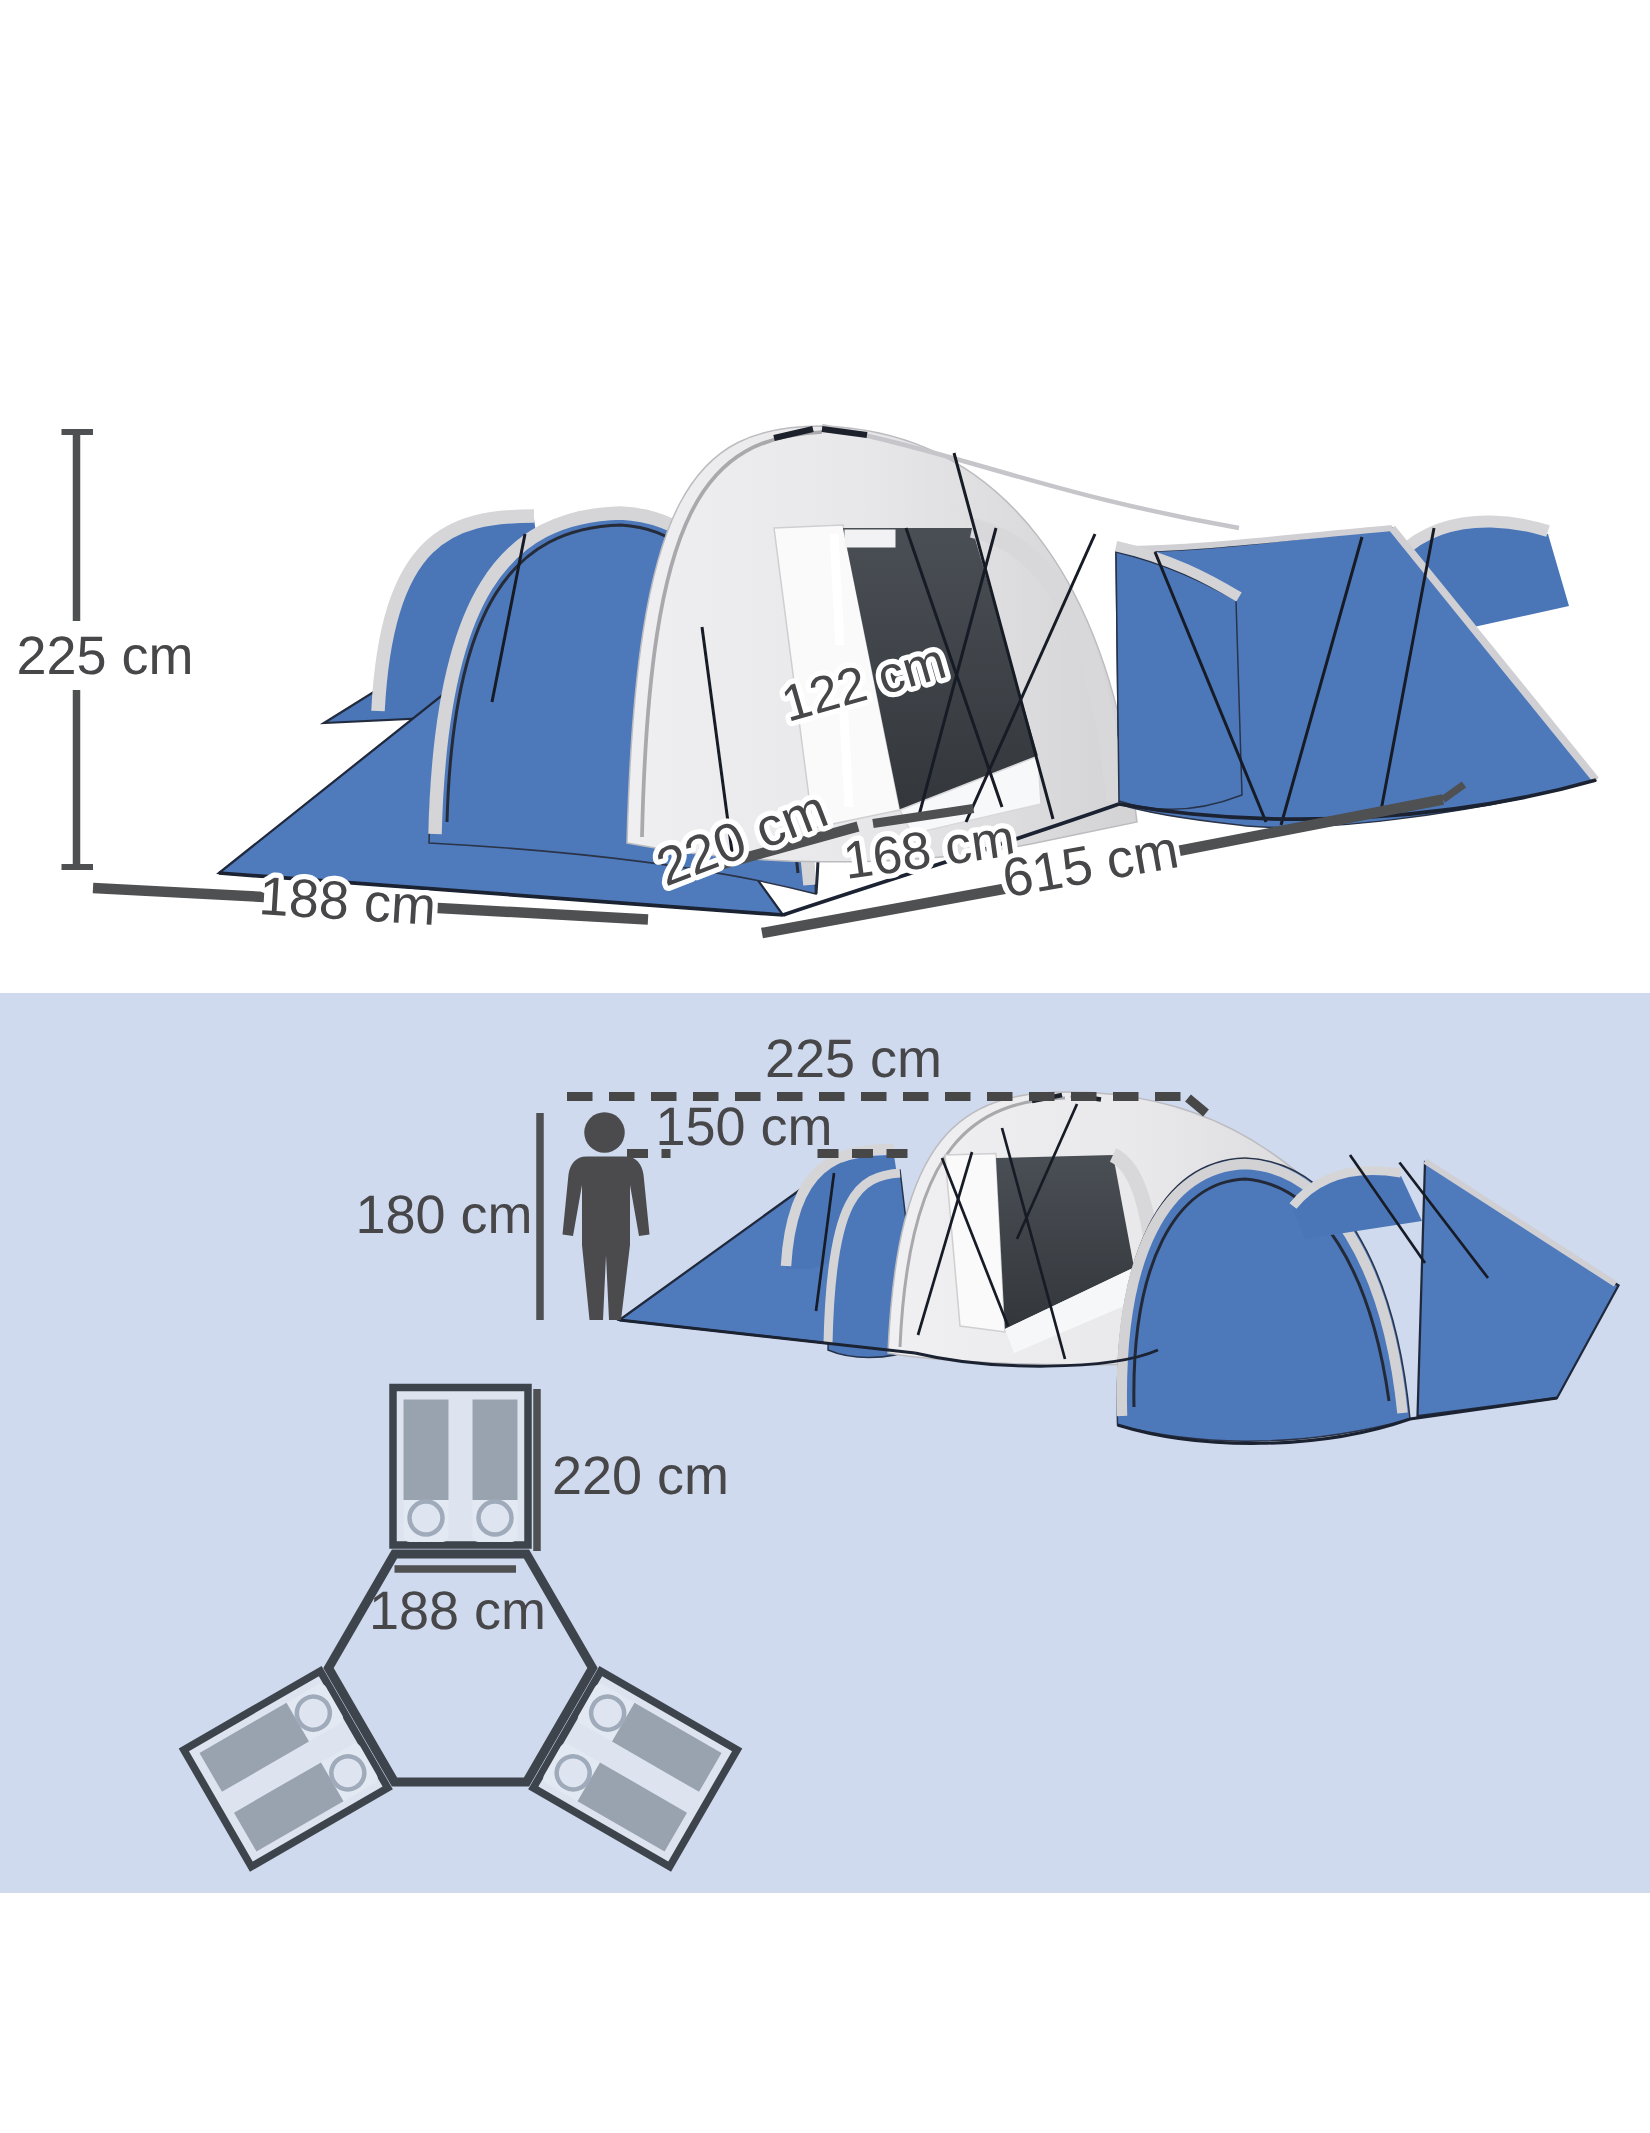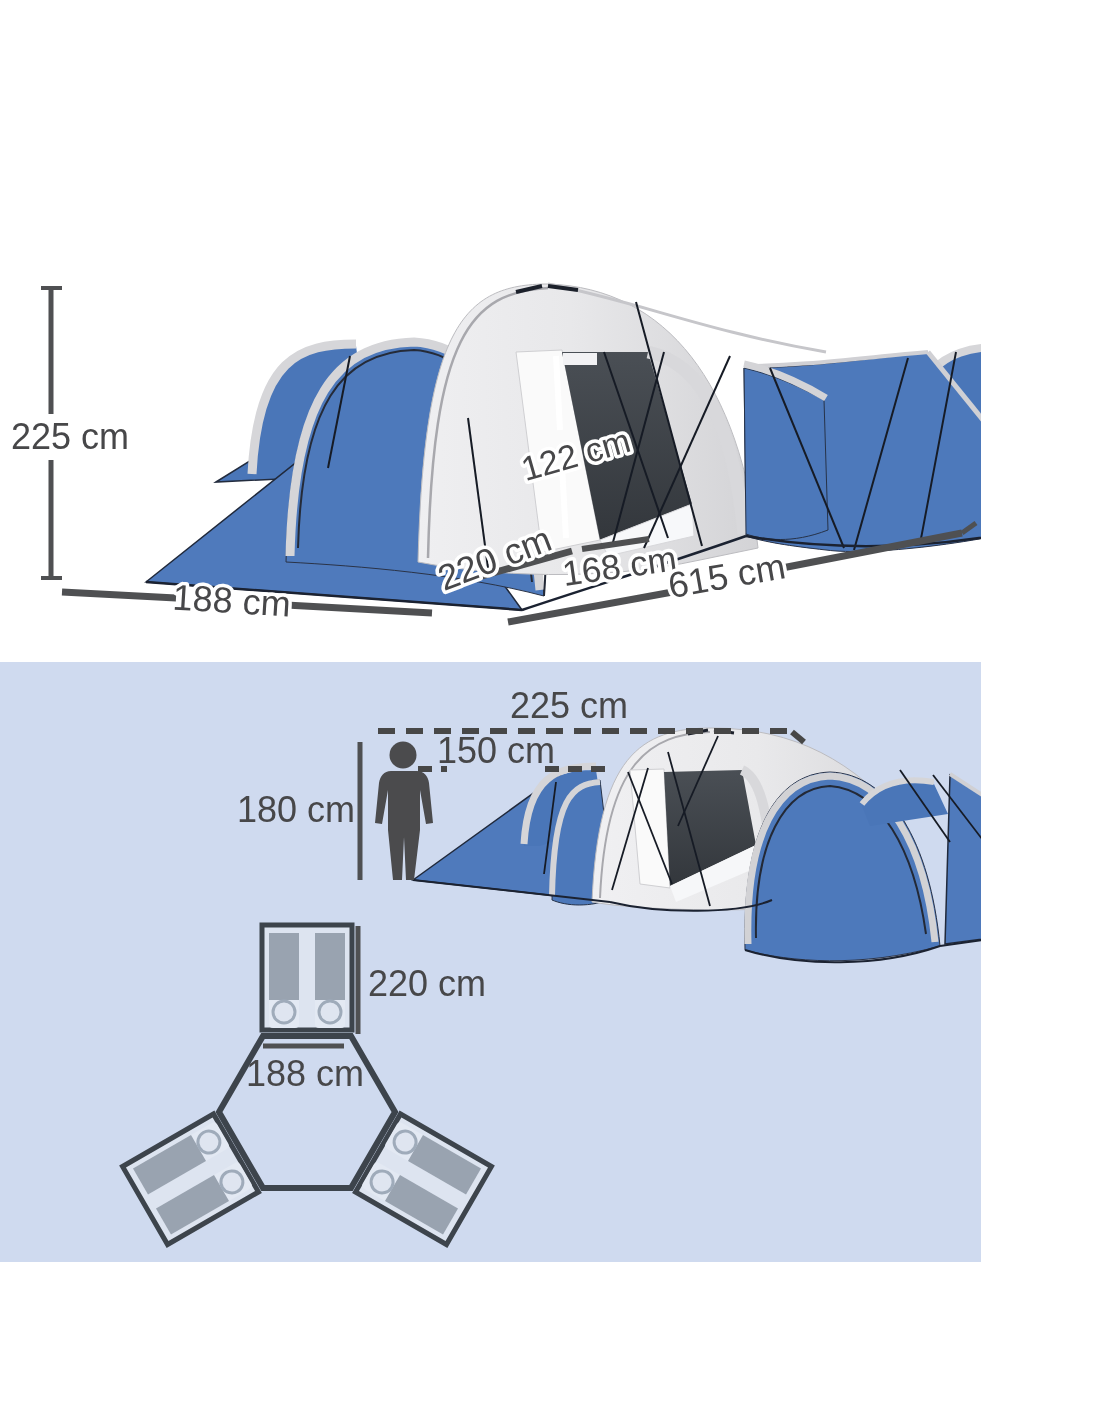--- a/index.html
+++ b/index.html
@@ -1,16 +1,16 @@
 <!DOCTYPE html>
 <html><head>
 <meta charset="utf-8">
 <style>
   html,body{margin:0;padding:0;background:#ffffff;}
-  #page{position:relative;width:981px;height:1422px;background:#404040;overflow:hidden;
+  #page{position:relative;width:1100px;height:1422px;background:#404040;overflow:hidden;
         font-family:"Liberation Sans", sans-serif;}
   .abs{position:absolute;}
   #section-top{left:0;top:0;width:1100px;height:662px;background:#ffffff;}
   #section-bottom{left:0;top:662px;width:1100px;height:600px;background:#cfdaef;}
   #section-footer{left:0;top:1262px;width:1100px;height:160px;background:#ffffff;}
   svg{display:block;}
   text.dim{font-family:"Liberation Sans", sans-serif;fill:#474749;}
   .halo{stroke:#ffffff;stroke-width:7px;paint-order:stroke;stroke-linejoin:round;}
   .f36{font-size:36px;}
   .f35{font-size:35px;}

